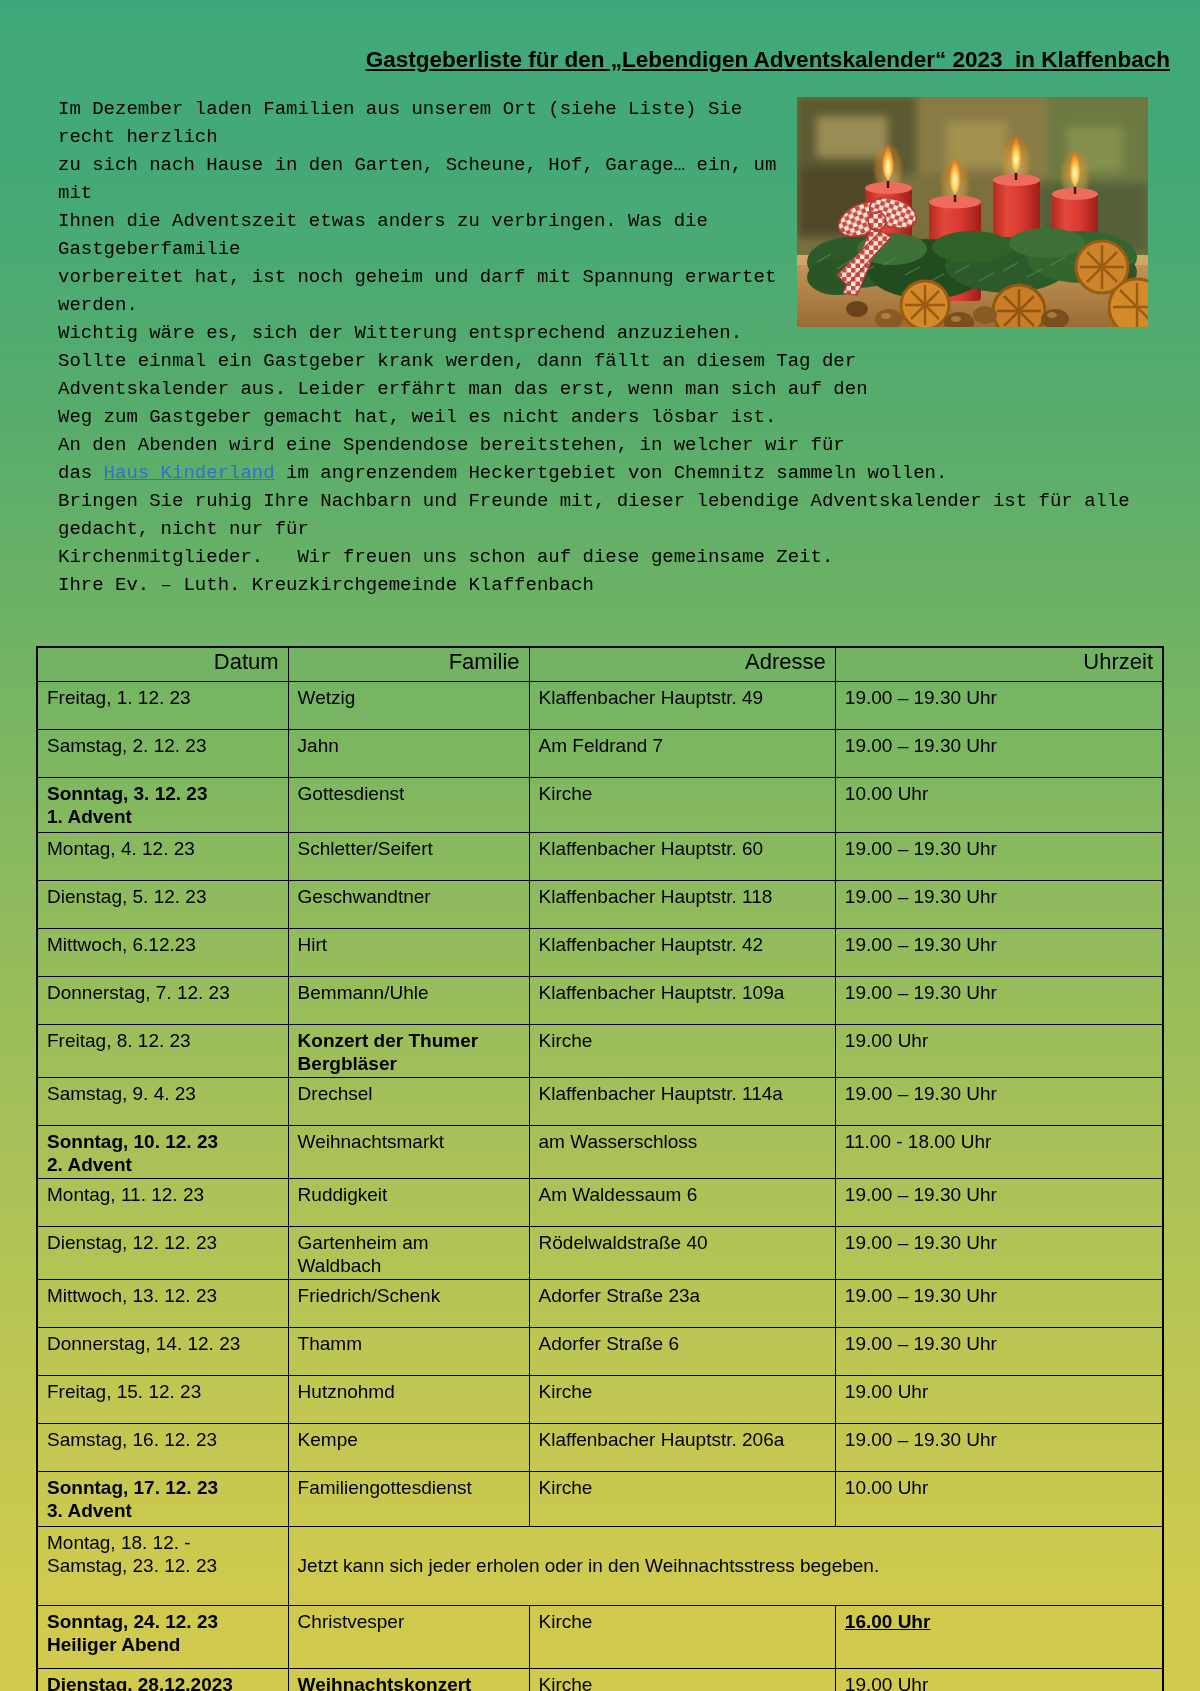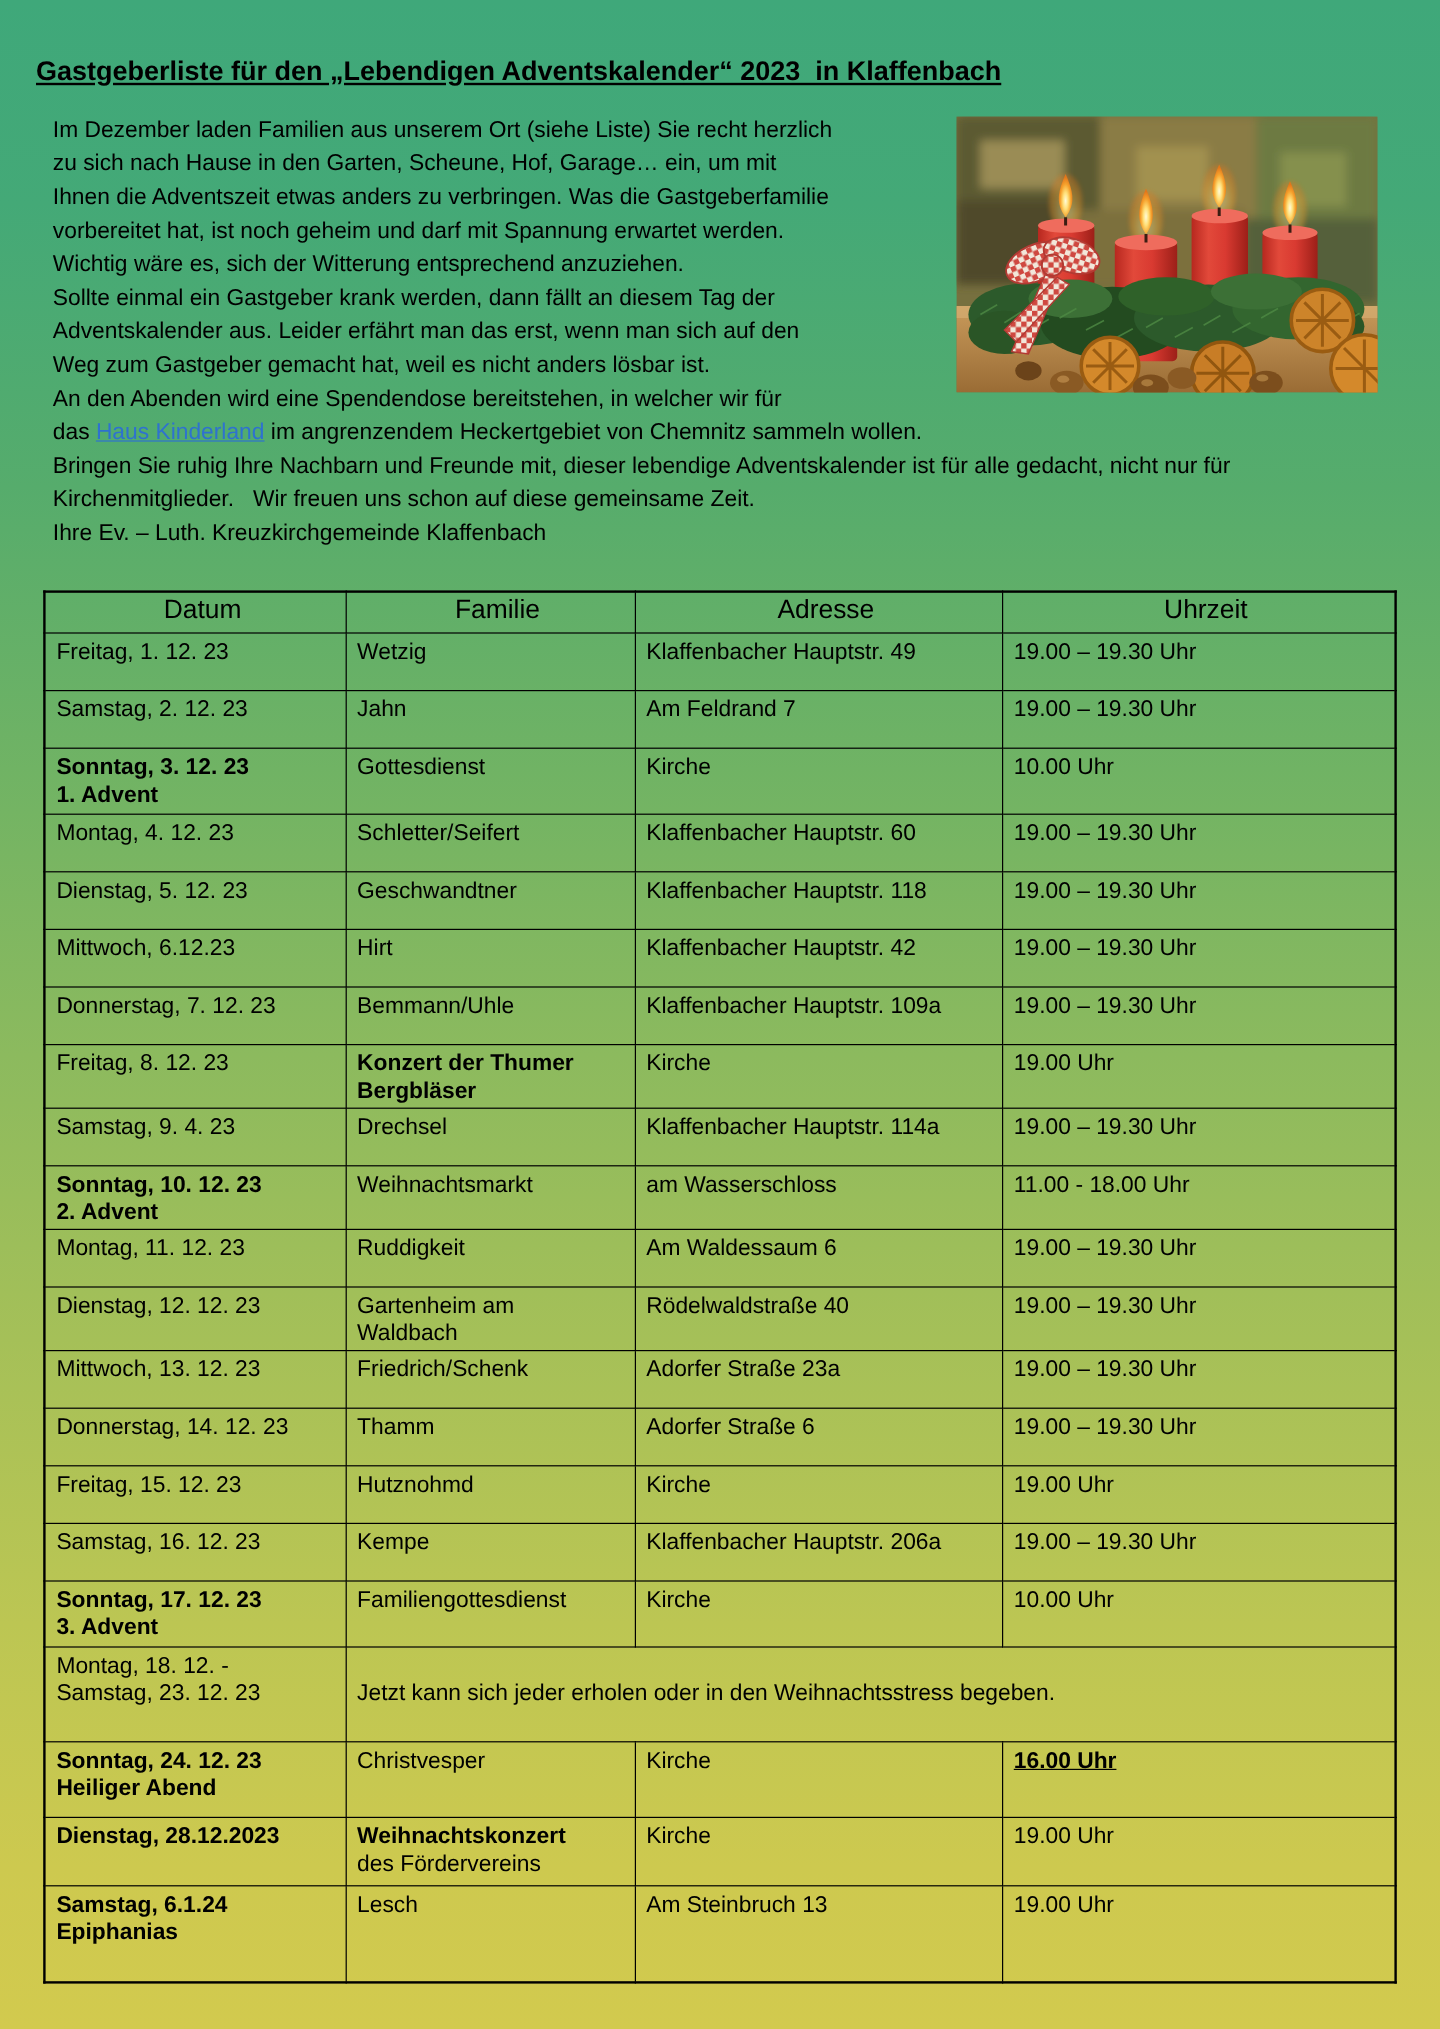--- a/index.html
+++ b/index.html
@@ -6,40 +6,41 @@
   .page{
     position:relative;
     width:1200px;height:1691px;
     overflow:hidden;
     background:linear-gradient(180deg,#3fa87a 0%,#44a977 10%,#56ac6c 24%,#74b463 40%,#8cba5e 52%,#a5c058 66%,#bcc653 80%,#cdc94f 92%,#d2ca4e 100%);
     font-family:"Liberation Sans","DejaVu Sans",sans-serif;
     color:#000;
   }
   .title{
     margin:46px 30px 0 30px;
-    text-align:left;
+    text-align:right;
     font-size:22.5px;
     font-weight:bold;
     text-decoration:underline;
     white-space:pre-wrap;
     line-height:28px;
   }
   .content{
     margin:21px 36px 0 44px;
   }
   .photo{
     float:right;
     width:351px;height:230px;
     margin:2px 16px 14px 16px;
   }
   .intro{
-    margin:0;
+    margin:14px;
     font-size:19px;
     line-height:28px;
     white-space:pre-wrap;
+    font-family:Liberation Mono, monospace;
   }
   .intro a{
     color:#2e72cf;
     text-decoration:underline;
     cursor:pointer;
   }
   .clear{clear:both;}
   table.schedule{
     margin:33px 36px 0 36px;
     width:1128px;
@@ -47,21 +48,21 @@
     table-layout:fixed;
     border:2px solid #000;
   }
   table.schedule col.c1{width:22.3%;}
   table.schedule col.c2{width:21.4%;}
   table.schedule col.c3{width:27.2%;}
   table.schedule col.c4{width:29.1%;}
   table.schedule th{
     font-size:22px;
     font-weight:normal;
-    text-align:center;
+    text-align:right;
     vertical-align:top;
     padding:1px 9px 2px 21px;
     border:1px solid #000;
     height:30px;
   }
   table.schedule td{
     font-size:19px;
     line-height:23px;
     text-align:left;
     vertical-align:top;

